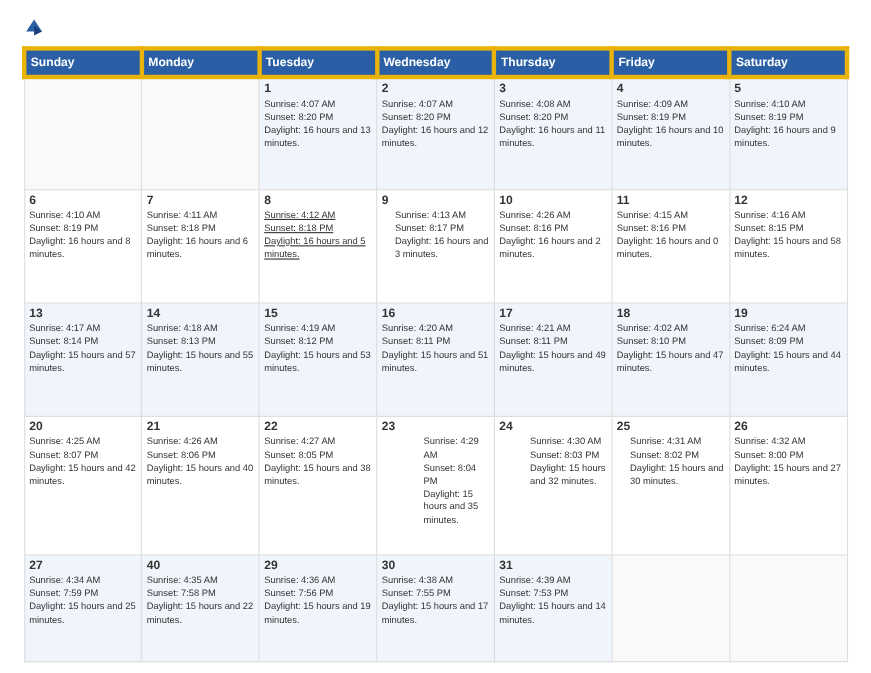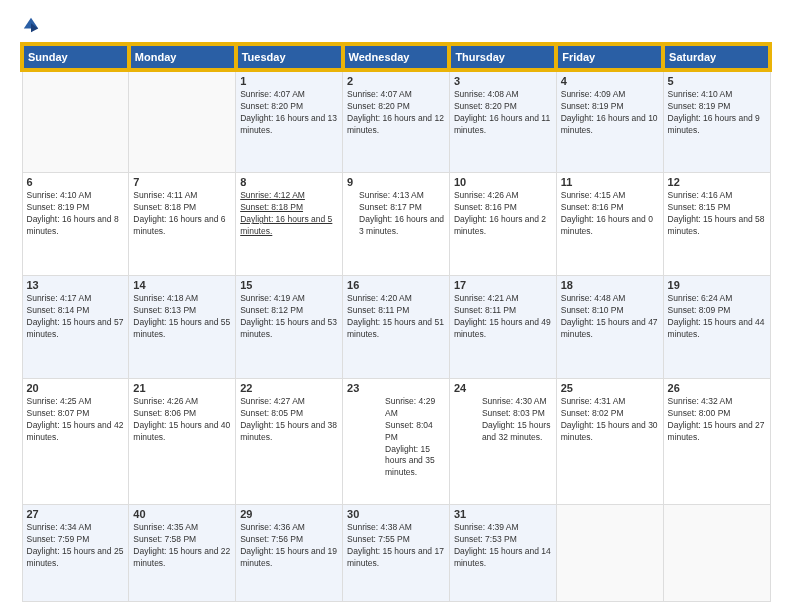--- a/index.html
+++ b/index.html
@@ -251,21 +251,21 @@
 Daylight: 15 hours and 51 minutes.</div>
           </td>
           <td>
             <span class="day-number">17</span>
             <div class="day-info" style="white-space: pre-line;">Sunrise: 4:21 AM
 Sunset: 8:11 PM
 Daylight: 15 hours and 49 minutes.</div>
           </td>
           <td>
             <span class="day-number">18</span>
-            <div class="day-info" style="white-space: pre-line;">Sunrise: 4:48 AM
+            <div class="day-info" style="white-space: pre-line;">Sunrise: 4:02 AM
 Sunset: 8:10 PM
 Daylight: 15 hours and 47 minutes.</div>
           </td>
           <td>
             <span class="day-number">19</span>
             <div class="day-info" style="white-space: pre-line;">Sunrise: 6:24 AM
 Sunset: 8:09 PM
 Daylight: 15 hours and 44 minutes.</div>
           </td>
         </tr>
@@ -295,21 +295,21 @@
 Daylight: 15 hours and 35 minutes.</div>
           </td>
           <td>
             <span class="day-number">24</span>
             <div class="day-info" style="white-space: pre-line; margin-left: 28px;">Sunrise: 4:30 AM
 Sunset: 8:03 PM
 Daylight: 15 hours and 32 minutes.</div>
           </td>
           <td>
             <span class="day-number">25</span>
-            <div class="day-info" style="white-space: pre-line;">Sunrise: 4:31 AM
+            <div class="day-info" style="white-space: pre-line; margin-left: 12px;">Sunrise: 4:31 AM
 Sunset: 8:02 PM
 Daylight: 15 hours and 30 minutes.</div>
           </td>
           <td>
             <span class="day-number">26</span>
             <div class="day-info" style="white-space: pre-line;">Sunrise: 4:32 AM
 Sunset: 8:00 PM
 Daylight: 15 hours and 27 minutes.</div>
           </td>
         </tr>

